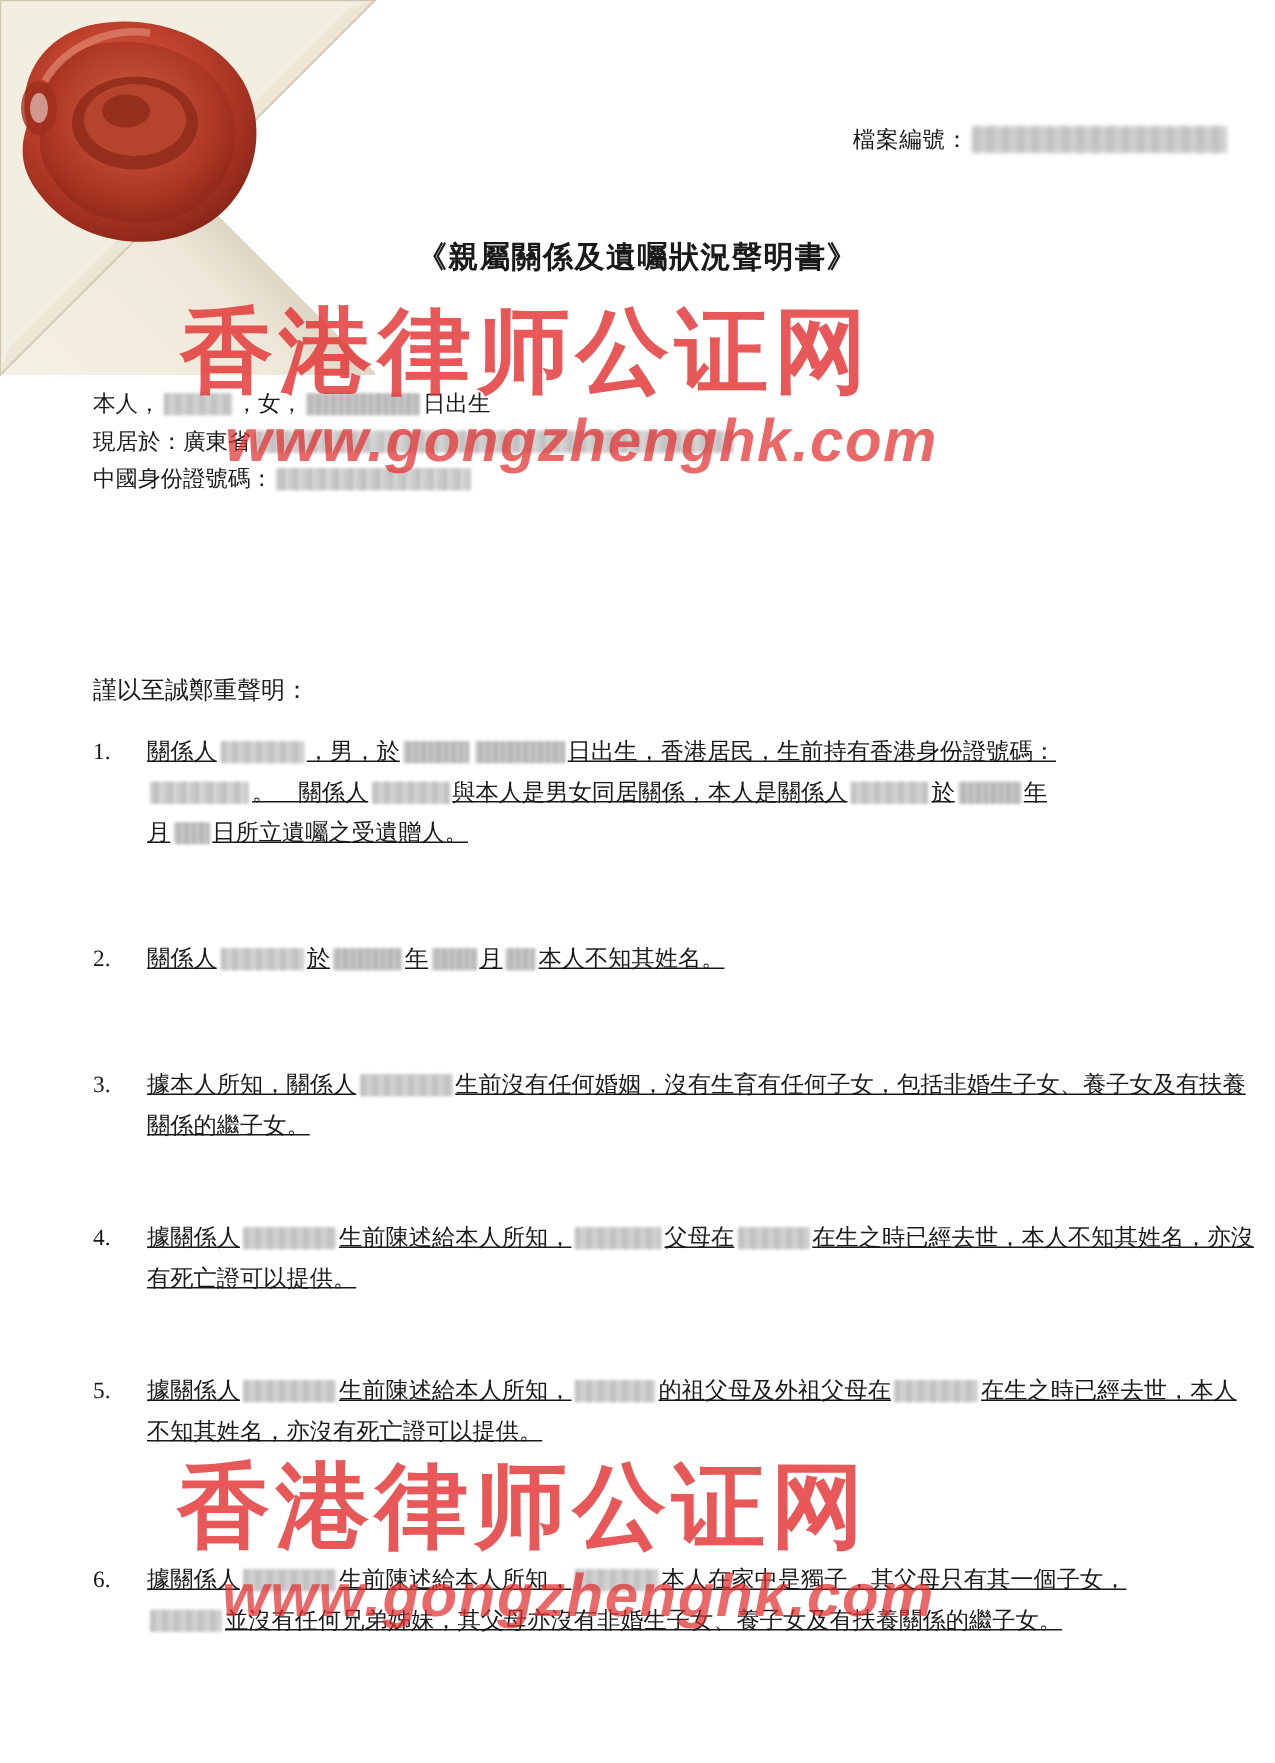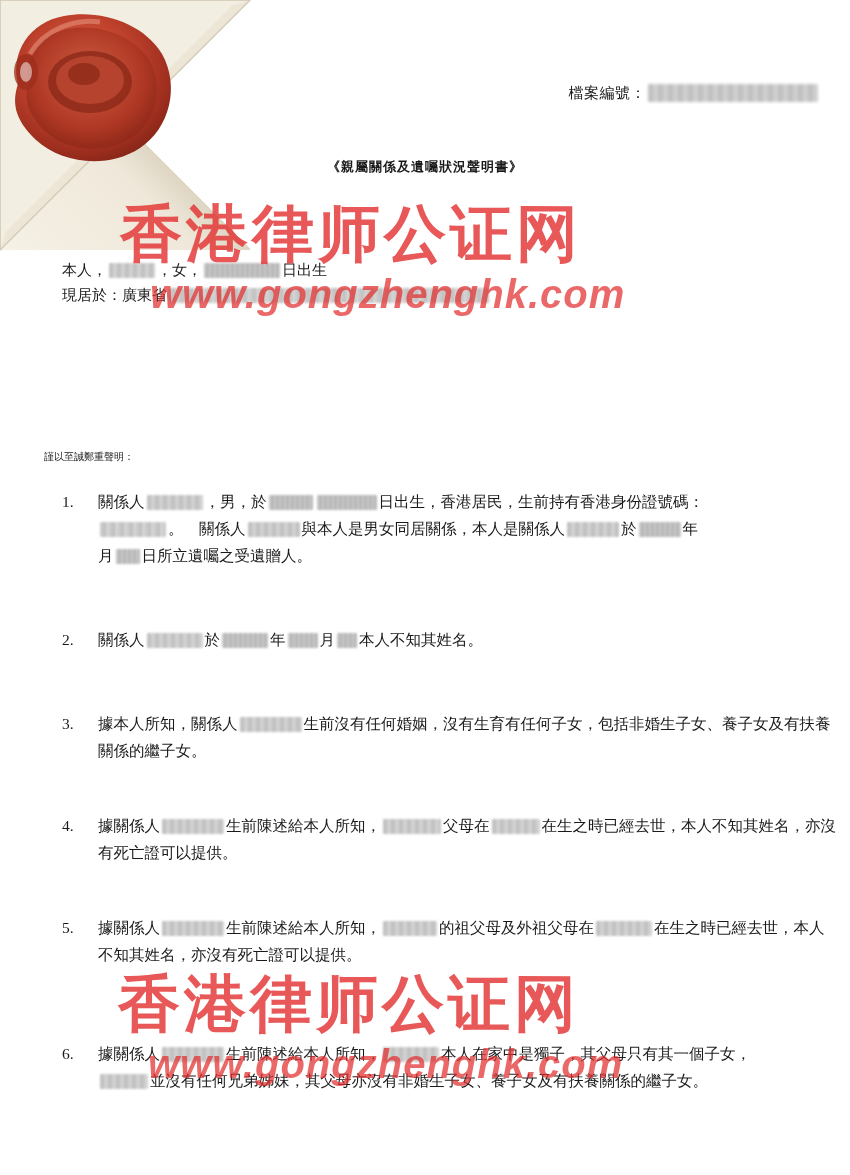--- a/index.html
+++ b/index.html
@@ -79,40 +79,40 @@
     letter-spacing: 18px;
     text-indent: 18px;
     font-family: "Liberation Serif", "DejaVu Serif", serif;
   }
   .subtitle {
     position: absolute;
     left: 0;
     right: 0;
     top: 158px;
     text-align: center;
-    font-size: 13px;
+    font-size: 20px;
     font-weight: bold;
     letter-spacing: 1px;
   }
 
   .ident {
     position: absolute;
     left: 62px;
     top: 258px;
     font-size: 15px;
     line-height: 25px;
     width: 700px;
   }
   .ident .line { white-space: nowrap; }
 
   .solemn {
     position: absolute;
-    left: 44px;
+    left: 62px;
     top: 450px;
-    font-size: 10px;
+    font-size: 16px;
   }
 
   .clauses {
     position: absolute;
     left: 62px;
     top: 488px;
     width: 738px;
     font-size: 15.5px;
   }
   .clause {
@@ -120,21 +120,21 @@
     padding-left: 36px;
     line-height: 27px;
   }
   .clause .num {
     position: absolute;
     left: 0;
     top: 0;
     width: 26px;
     text-align: left;
   }
-  .clause .body { display: block; }
+  .clause .body { display: block; text-decoration: underline; }
 
   
   .rd {
     display: inline-block;
     vertical-align: -3px;
     height: 15px;
     margin: 0 2px;
     border-radius: 1px;
     background:
       repeating-linear-gradient(90deg, #c9c9c9 0 3px, #bdbdbd 3px 6px, #d3d3d3 6px 9px),
@@ -221,20 +221,23 @@
 
     <div class="subtitle">《親屬關係及遺囑狀況聲明書》</div>
 
     <div class="ident">
       <div class="line">
         <span>本人，</span><span class="rd t" style="width:46px"></span><span>，女，</span><span class="rd d" style="width:76px"></span><span>日出生</span>
       </div>
       <div class="line">
         <span>現居於：廣東省</span><span class="rd" style="width:320px"></span>
       </div>
+      <div class="line">
+        <span>中國身份證號碼：</span><span class="rd" style="width:130px"></span>
+      </div>
     </div>
 
     <div class="solemn">謹以至誠鄭重聲明：</div>
 
     <div class="clauses">
 
       <div class="clause" style="position:absolute; top:0; left:0; width:738px;">
         <span class="num">1.</span>
         <span class="body"><span>關係人</span><span class="rd t" style="width:56px"></span><span>，男，於</span><span class="rd d" style="width:44px"></span><span class="rd d" style="width:60px"></span><span>日出生，香港居民，生前持有香港身份證號碼：</span><br><span class="rd" style="width:66px"></span><span>。　關係人</span><span class="rd t" style="width:52px"></span><span>與本人是男女同居關係，本人是關係人</span><span class="rd t" style="width:52px"></span><span>於</span><span class="rd d" style="width:42px"></span><span>年</span><br><span>月</span><span class="rd d" style="width:24px"></span><span>日所立遺囑之受遺贈人。</span></span>
       </div>

